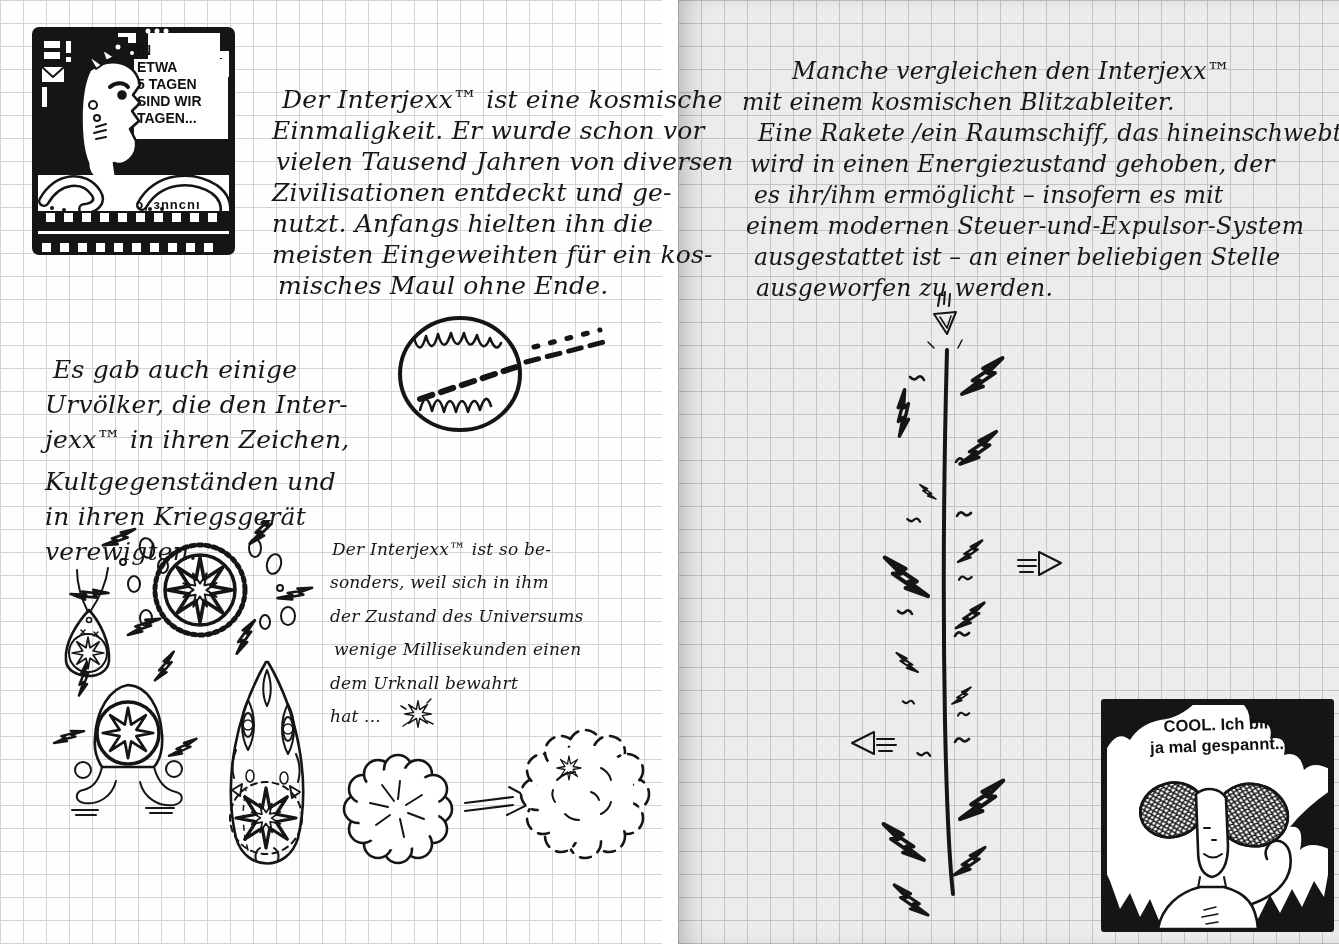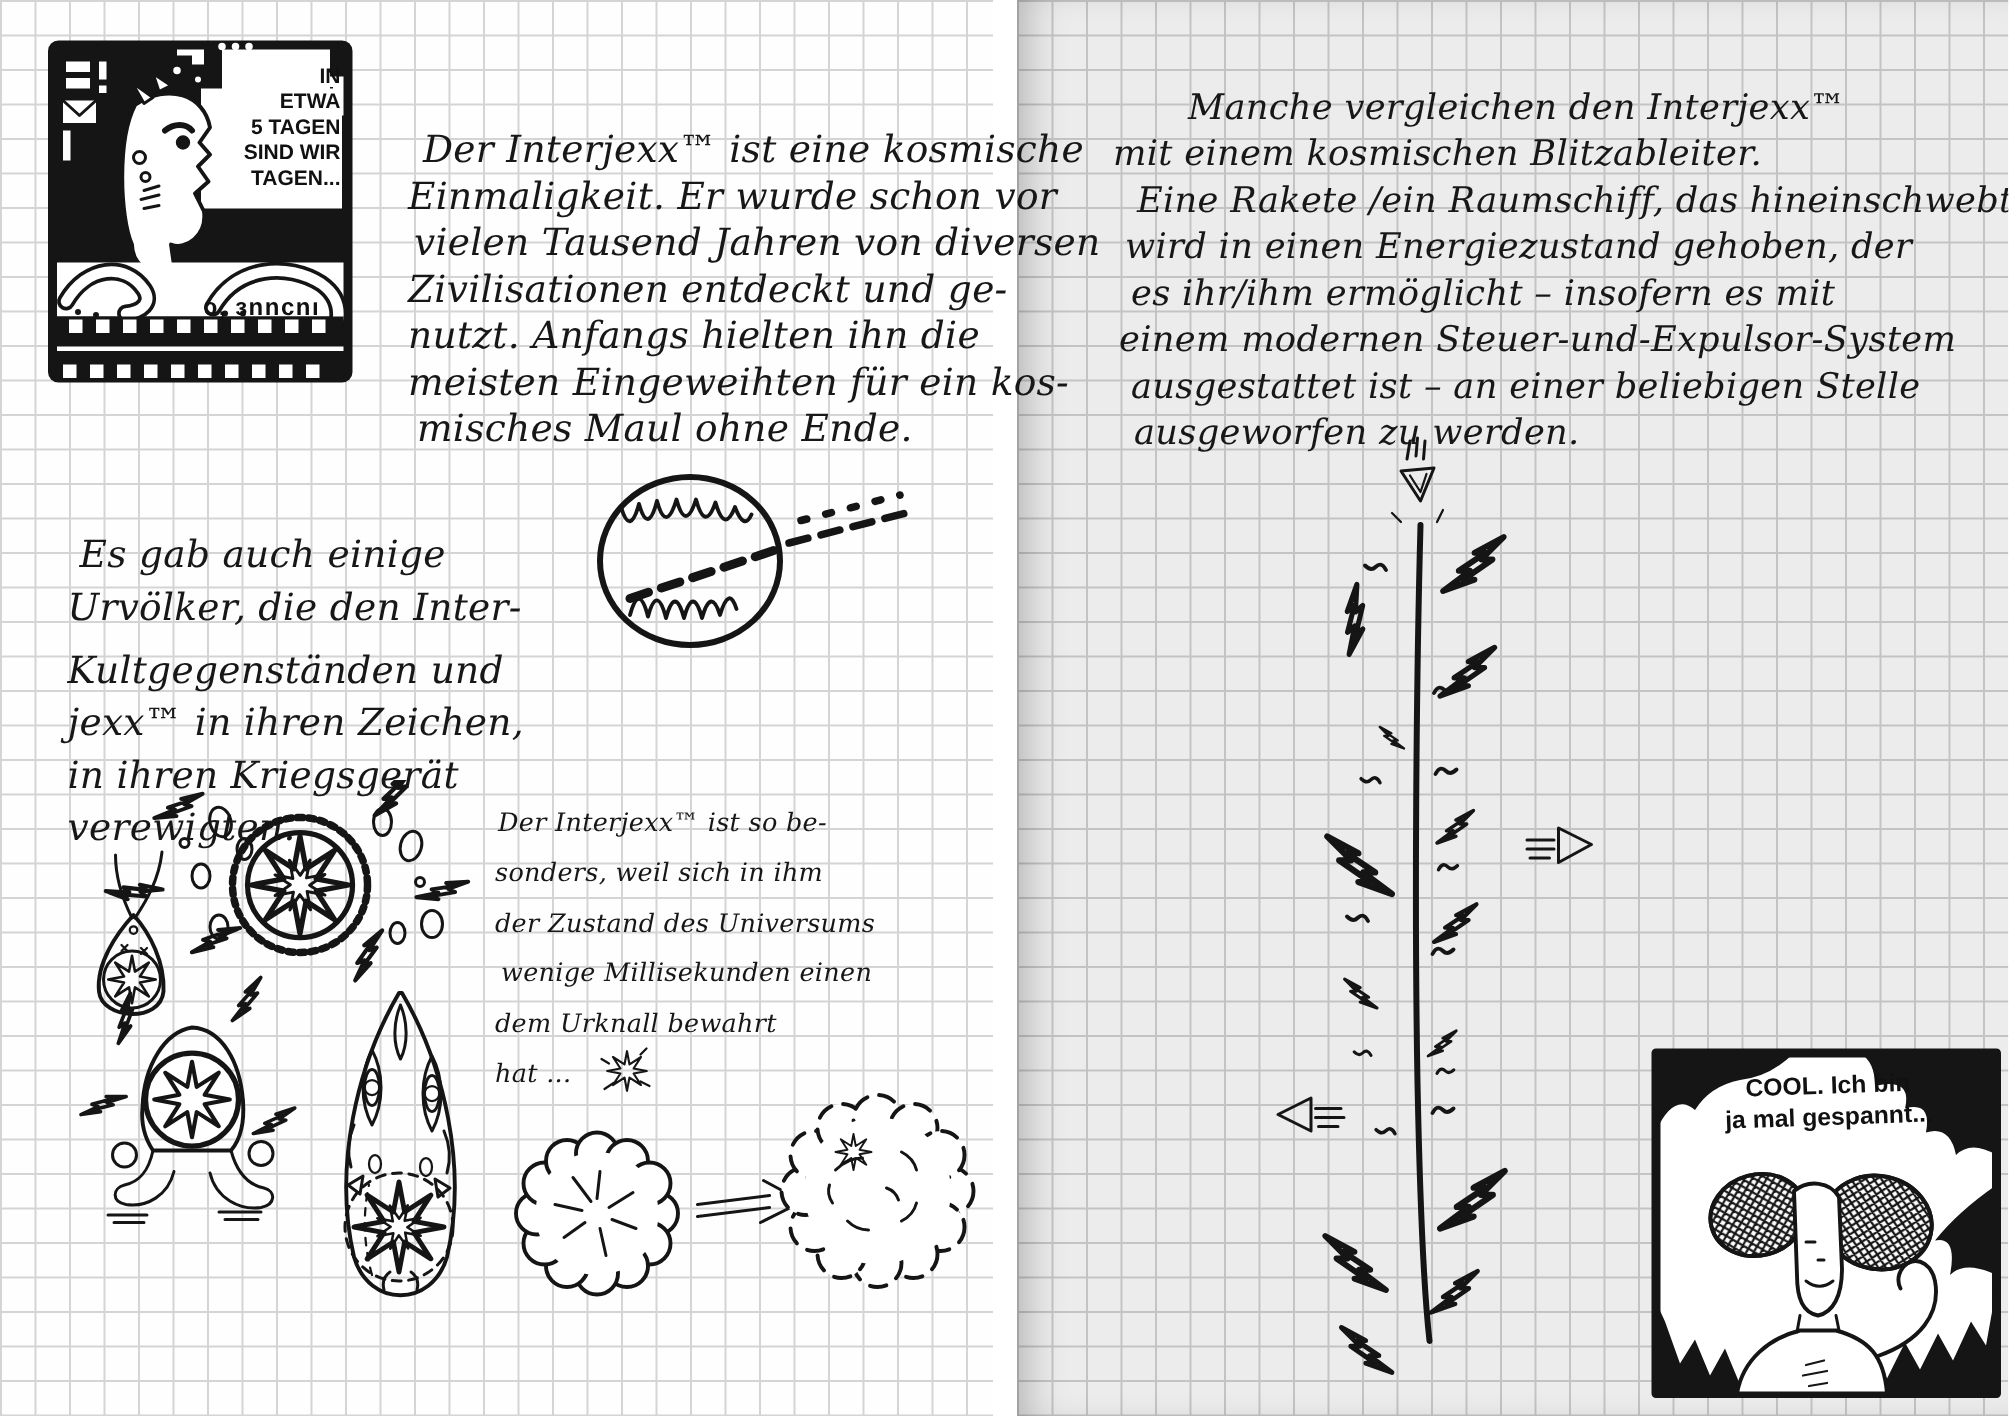--- a/index.html
+++ b/index.html
@@ -150,28 +150,28 @@
       <rect x="12" y="42" width="22" height="15" class="fwn"></rect>
       <path d="M12,42 L23,52 L34,42" class="sw2"></path>
       <rect x="12" y="62" width="5" height="20" class="fwn"></rect>
       <path d="M88,8 h18 v10 h-8 v-6 h-10 z" class="fwn"></path>
       <circle cx="118" cy="6" r="2.5" class="fwn"></circle>
         <circle cx="127" cy="6" r="2.5" class="fwn"></circle>
         <circle cx="136" cy="6" r="2.5" class="fwn"></circle>
       <path d="M186,26 h13 v26 h-13 v-7 h6 v-12 h-6 z" class="fwn"></path>
     </g>
   </svg>
-  <div class="comic abs" style="left:137px;top:42px;width:90px;font-size:14px;line-height:17px;text-align:right;">
+  <div class="comic abs" style="left:137px;top:42px;width:90px;font-size:14px;line-height:17px;text-align:left;">
     <div>IN</div>
     <div>ETWA</div>
     <div>5 TAGEN</div>
     <div>SIND WIR</div>
     <div>TAGEN...</div>
   </div>
-  <div class="comic abs" style="left:136px;top:197px;font-size:16px;letter-spacing:1px;">ɔ, ɜnncnı</div>
+  <div class="comic abs" style="left:136px;top:197px;font-size:13px;letter-spacing:1px;">ɔ, ɜnncnı</div>
 
   <div class="hw abs" style="left:272px;top:84px;font-size:25px;line-height:31px;">
     <div style="padding-left:10px">Der Interjexx™ ist eine kosmische</div>
     <div>Einmaligkeit. Er wurde schon vor</div>
     <div style="padding-left:4px">vielen Tausend Jahren von diversen</div>
     <div>Zivilisationen entdeckt und ge-</div>
     <div>nutzt. Anfangs hielten ihn die</div>
     <div>meisten Eingeweihten für ein kos-</div>
     <div style="padding-left:6px">misches Maul ohne Ende.</div>
   </div>
@@ -181,22 +181,22 @@
     <path d="M46,36 Q52,56 58,34 Q64,55 70,32 Q76,54 83,31 Q89,53 96,31 Q102,53 109,33 Q115,54 122,36 Q128,52 133,41"></path>
     <path d="M52,108 Q58,86 64,109 Q70,87 76,110 Q82,88 88,110 Q94,88 100,110 Q106,89 112,108 Q118,88 123,104"></path>
     <path d="M52,97 L148,65" class="da-dash"></path>
     <path d="M158,60 L236,40" class="da-dash" style="stroke-width:5"></path>
     <path d="M166,45 L232,28" class="da-dot"></path>
   </svg>
 
   <div class="hw abs" style="left:45px;top:352px;font-size:25px;line-height:35px;">
     <div style="padding-left:8px">Es gab auch einige</div>
     <div>Urvölker, die den Inter-</div>
+    <div>jexx™ in ihren Zeichen,</div>
     <div style="margin-top:7px">Kultgegenständen und</div>
-    <div>jexx™ in ihren Zeichen,</div>
     <div>in ihren Kriegsgerät</div>
     <div>verewigten.</div>
   </div>
 
   <svg class="doodle abs" style="left:50px;top:520px" width="270" height="362" viewBox="0 0 270 362">
 
     <g>
       <path d="M27,50 C27,68 33,82 38,92 M58,48 C56,66 48,80 40,92" class="sw2"></path>
       <path d="M39,90 C28,102 14,122 16,141 C18,160 57,162 59,141 C60,122 50,102 39,90 Z"></path>
       <circle cx="39" cy="100" r="2.5" class="sw15"></circle>

